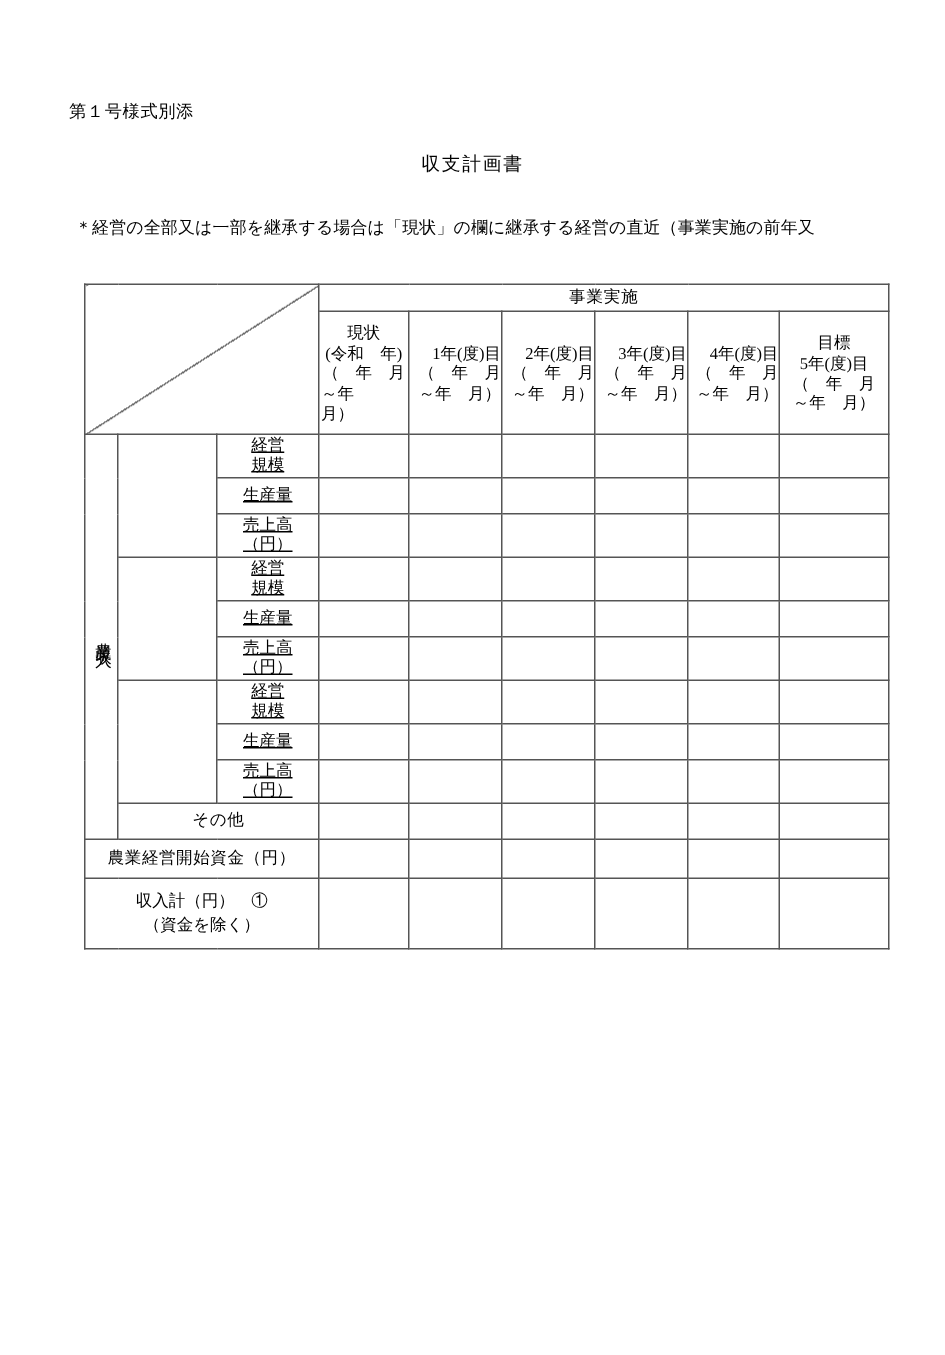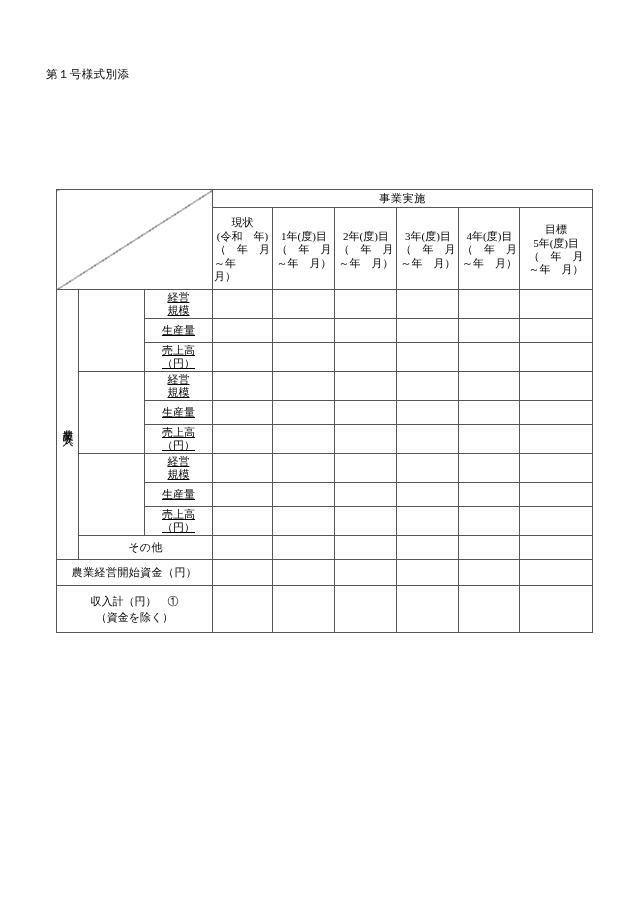--- a/index.html
+++ b/index.html
@@ -91,21 +91,21 @@
     vertical-align: top;
     padding-top: 3px !important;
     font-size: 10.6px;
     line-height: 1.3;
   }
   .hdr-col .l {
     display: block;
     white-space: nowrap;
   }
   .hdr-col.center .l { text-align: center; }
-  .hdr-col.leftish .l { text-align: center; padding-left: 1px; }
+  .hdr-col.leftish .l { text-align: right; padding-left: 1px; }
 
   
   .vlabel {
     width: 22px;
   }
   .vlabel span {
     display: inline-block;
     writing-mode: vertical-rl;
     text-orientation: upright;
     letter-spacing: 2px;
@@ -129,22 +129,24 @@
 
   .dcell { }
 </style>
 </head>
 <body>
 
 <div class="page">
 
   <div class="doc-no">第１号様式別添</div>
 
+  <div class="doc-title">収支計画書</div>
 
   <div class="note">
+    <span>＊経営の全部又は一部を継承する場合は「現状」の欄に継承する経営の直近（事業実施の前年又</span>
   </div>
 
   <table class="plan">
     <colgroup>
       <col style="width:22px">
       <col style="width:66px">
       <col style="width:68px">
       <col style="width:60px">
       <col style="width:62px">
       <col style="width:62px">

